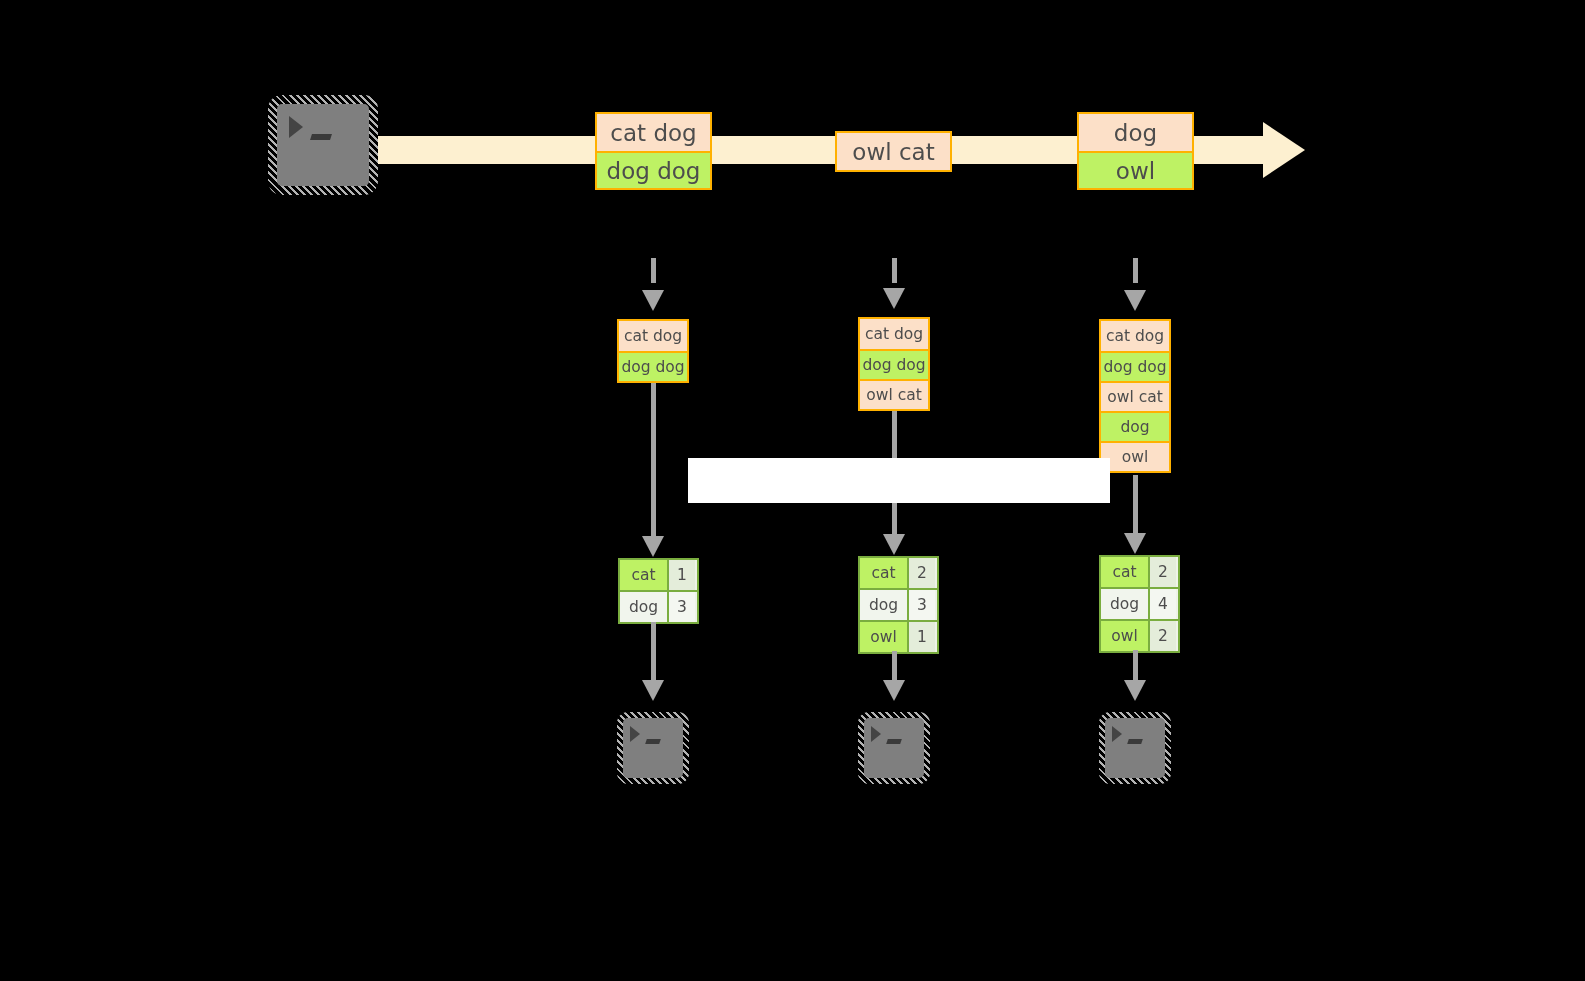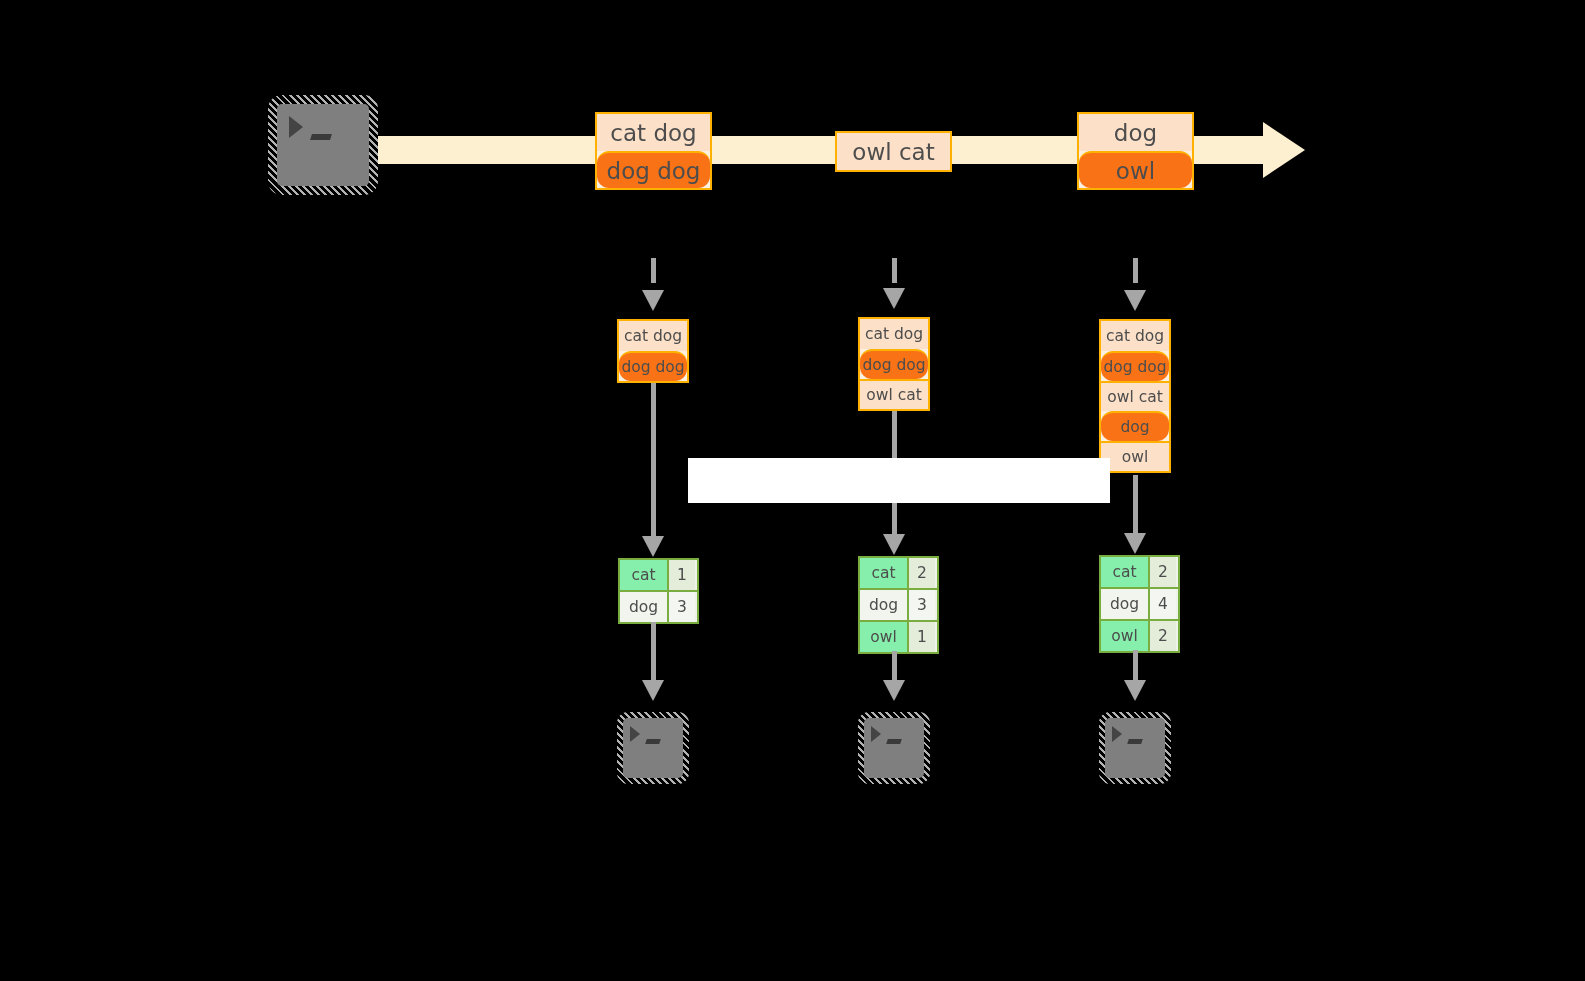--- a/index.html
+++ b/index.html
@@ -88,21 +88,21 @@
   }
   .obox .row {
     box-sizing: border-box;
     display: flex;
     align-items: center;
     justify-content: center;
     color: #4d4d4d;
     white-space: nowrap;
   }
   .obox .row.dk { background: #fce0c8; }
-  .obox .row.lt { background: #f97316; border-radius: 12px; }
+  .obox .row.lt { background: #bef264; }
   .obox .row + .row { border-top: 2px solid #ffb100; }
 
   .obox-big .row { height: 37px; font-size: 23px; }
   .obox-sm  .row { height: 30px; font-size: 15.5px; }
 
   
   .gbox {
     position: absolute;
     box-sizing: border-box;
     border: 2px solid #7aad3f;
@@ -116,21 +116,21 @@
   .gbox .gcell {
     box-sizing: border-box;
     display: flex;
     align-items: center;
     justify-content: center;
     font-size: 15.5px;
     color: #4d4d4d;
   }
   .gbox .gcell.word { width: 47px; }
   .gbox .gcell.cnt  { width: 28px; border-left: 2px solid #7aad3f; }
-  .gbox .grow.dk .gcell.word { background: #86efac; }
+  .gbox .grow.dk .gcell.word { background: #bef264; }
   .gbox .grow.dk .gcell.cnt  { background: #e4edda; }
   .gbox .grow.lt .gcell.word { background: #f1f5ed; }
   .gbox .grow.lt .gcell.cnt  { background: #f4f7f1; }
 
   
   .line {
     position: absolute;
     width: 5px;
     background: #a6a6a6;
   }

